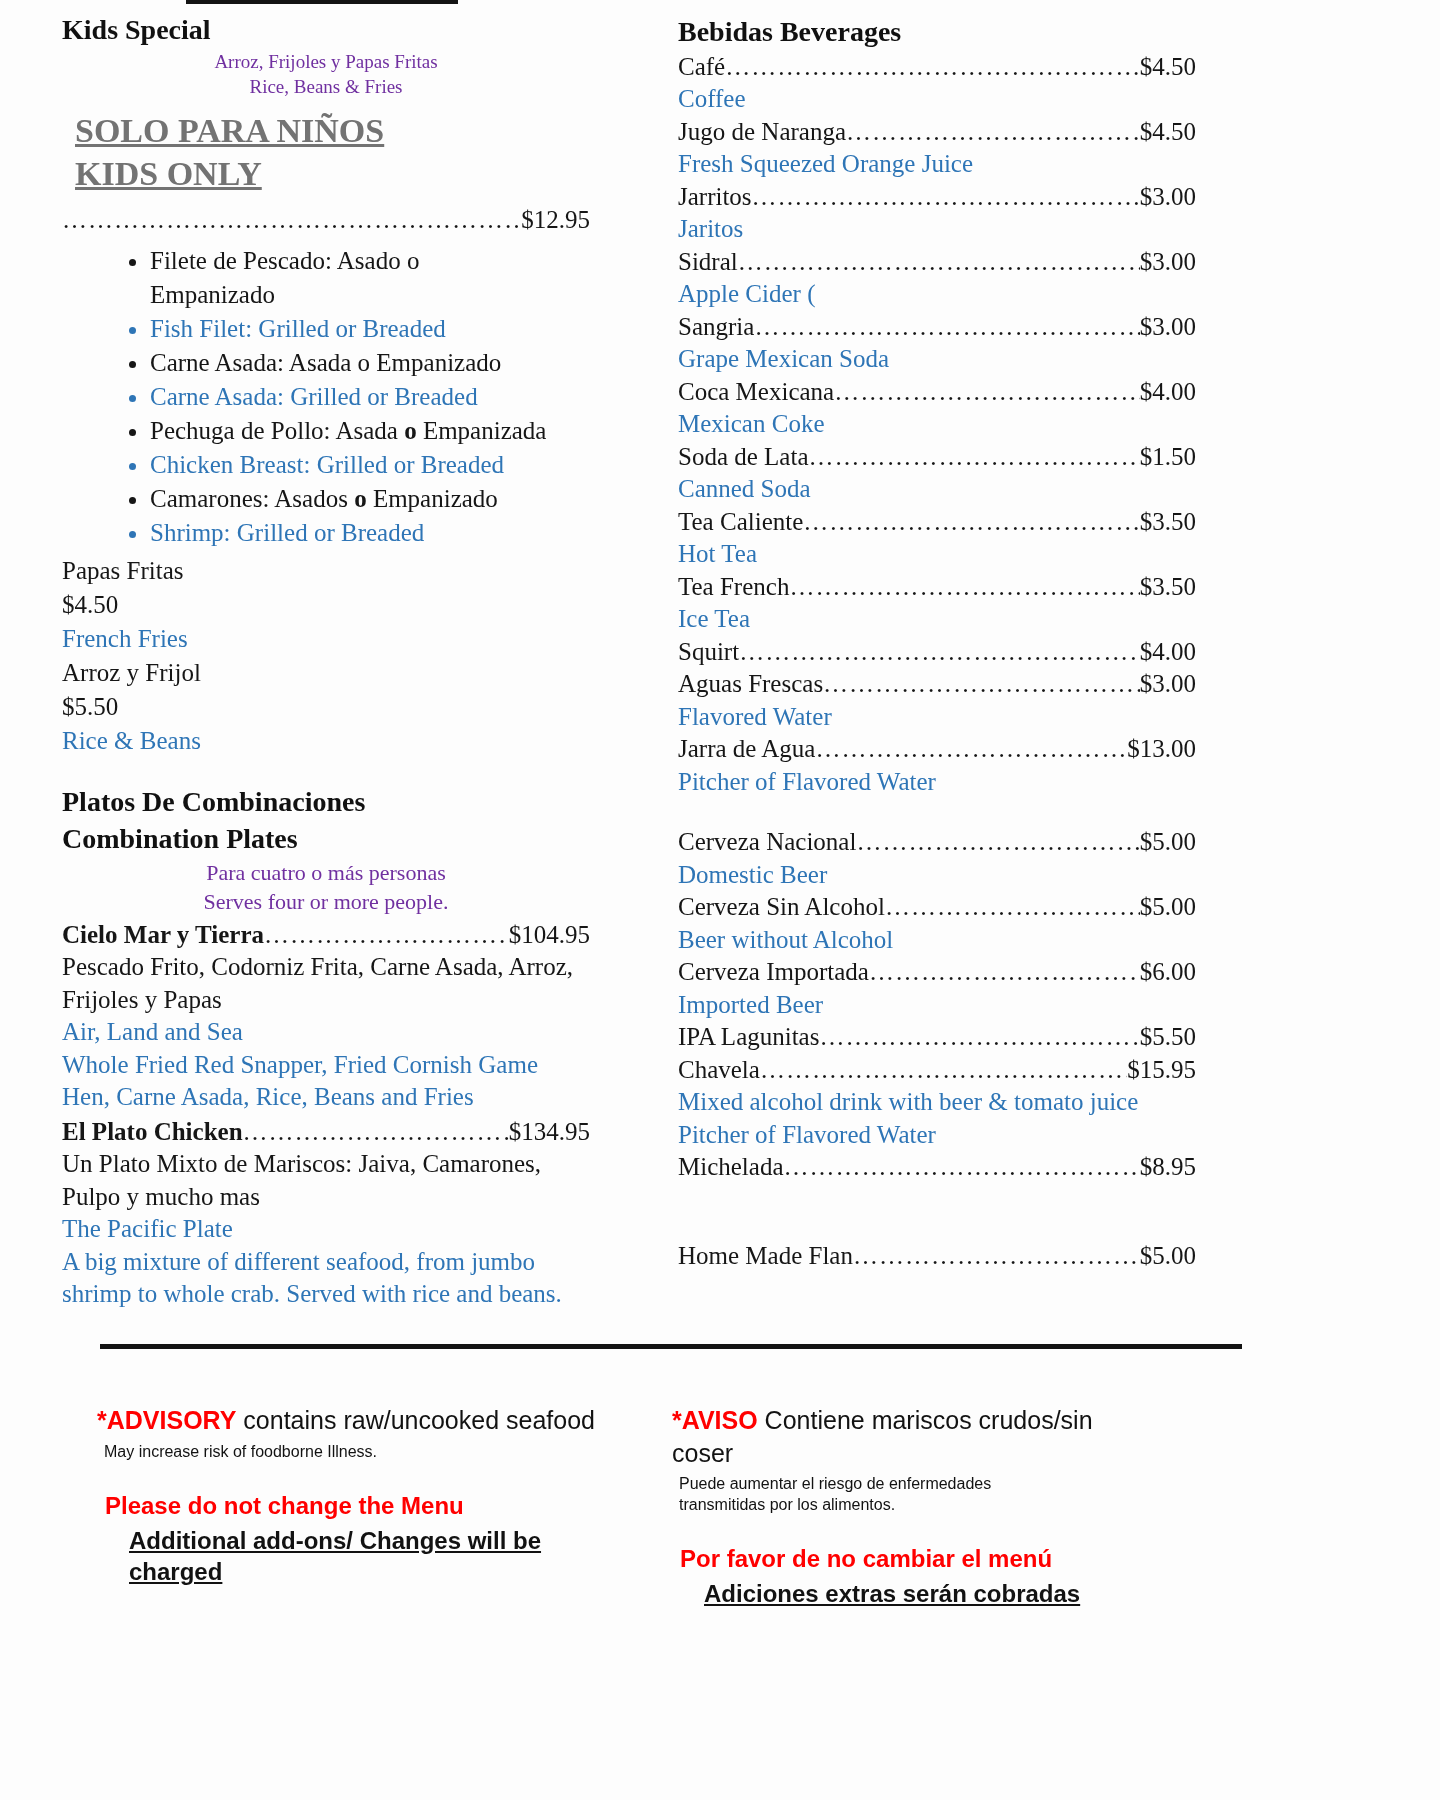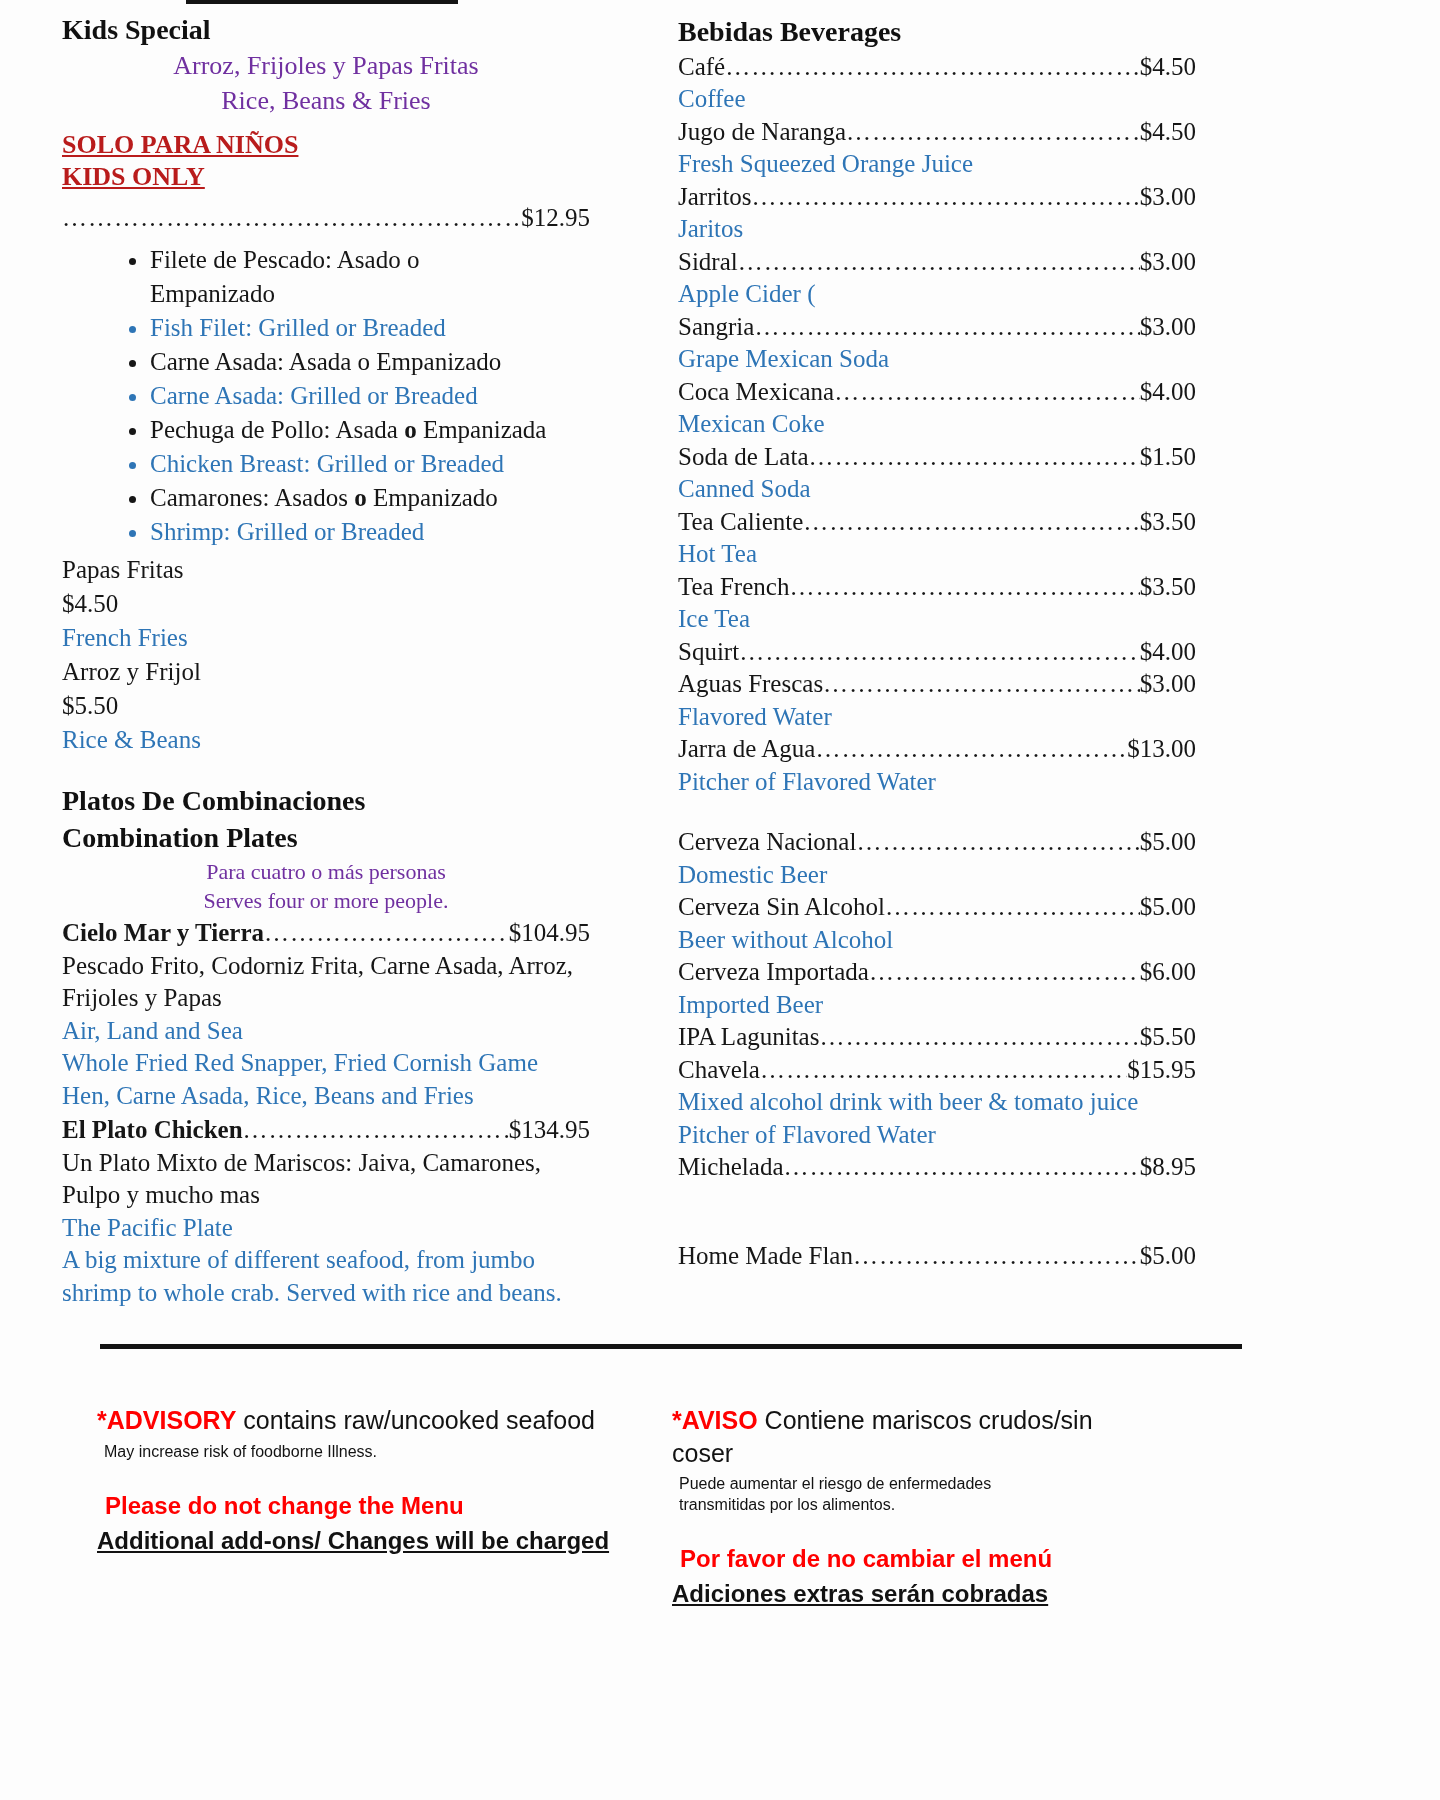--- a/index.html
+++ b/index.html
@@ -10,23 +10,23 @@
     overflow:hidden;
   }
   .crop-bar { position:absolute; left:186px; top:0; width:272px; height:4px; background:#141414; }
 
   .col { position:absolute; font-size:25px; line-height:1.3; }
   .col-left  { left:62px;  top:12px; width:528px; }
   .col-right { left:678px; top:14px; width:518px; }
 
   .h { font-size:28px; font-weight:700; text-align:left; line-height:1.32; color:#111; }
   .center { text-align:center; }
-  .purple { color:#7030a0; font-size:26px; line-height:1.34; }
+  .purple { color:#7030a0; font-size:19px; line-height:1.34; }
   .purple.sm { font-size:22px; }
-  .warn { color:#b91c1c; font-weight:700; text-decoration:underline; font-size:26px; line-height:1.26; }
+  .warn { color:#737373; font-weight:700; text-decoration:underline; font-size:34px; line-height:1.26;margin-left:13px; }
   .warn.first { margin-top:10px; }
 
   .row { display:flex; align-items:baseline; width:100%; }
   .nm { white-space:nowrap; }
   .nm.b { font-weight:700; }
   .leader { flex:1 1 0; min-width:10px; overflow:hidden; white-space:nowrap; letter-spacing:1px; }
   .pr { white-space:nowrap; }
   .blue, .tr, li.en { color:#2e75b6; }
   .tr:empty { display:none; }
 
@@ -49,21 +49,21 @@
   .divider { position:absolute; left:100px; top:1344px; width:1142px; height:5px; background:#131313; }
 
   .foot { position:absolute; top:1404px; font-family:"Liberation Sans", sans-serif; color:#121212; }
   .foot-en { left:97px;  width:520px; }
   .foot-es { left:672px; width:480px; }
   .adv-line { font-size:25px; line-height:1.3; }
   .adv-label { color:#ff0000; font-weight:700; }
   .adv-sub { font-size:16px; line-height:1.32; padding-left:7px; margin-top:4px; }
   .foot-es .adv-sub { max-width:400px; }
   .notice { color:#ff0000; font-weight:700; font-size:24px; margin-top:28px; padding-left:8px; line-height:1.3; }
-  .notice2 { color:#121212; font-weight:700; font-size:24px; text-decoration:underline; margin-top:4px; line-height:1.3; }
+  .notice2 { color:#121212; font-weight:700; font-size:24px; text-decoration:underline; margin-top:4px; line-height:1.3;margin-left:32px; }
 </style>
 </head>
 <body>
 
 <div class="crop-bar"></div>
 
 <div class="col col-left">
 
   <div class="h">Kids Special</div>
   <div class="purple center">Arroz, Frijoles y Papas Fritas</div>

